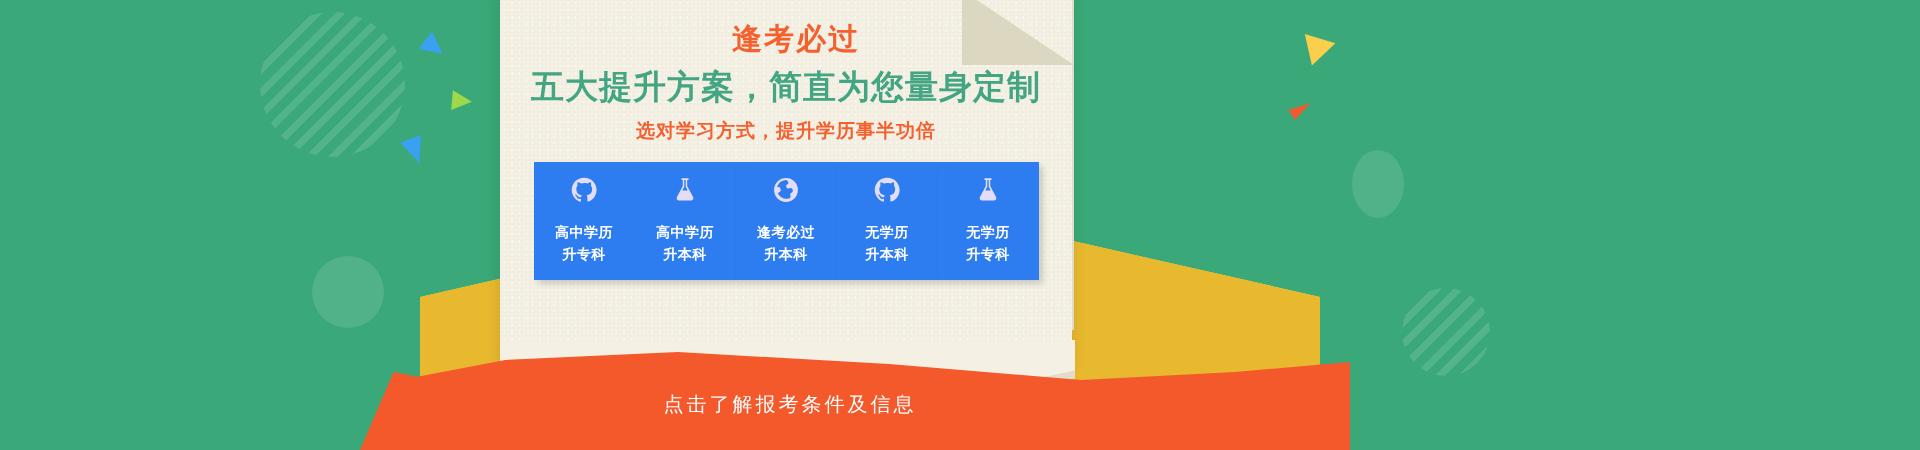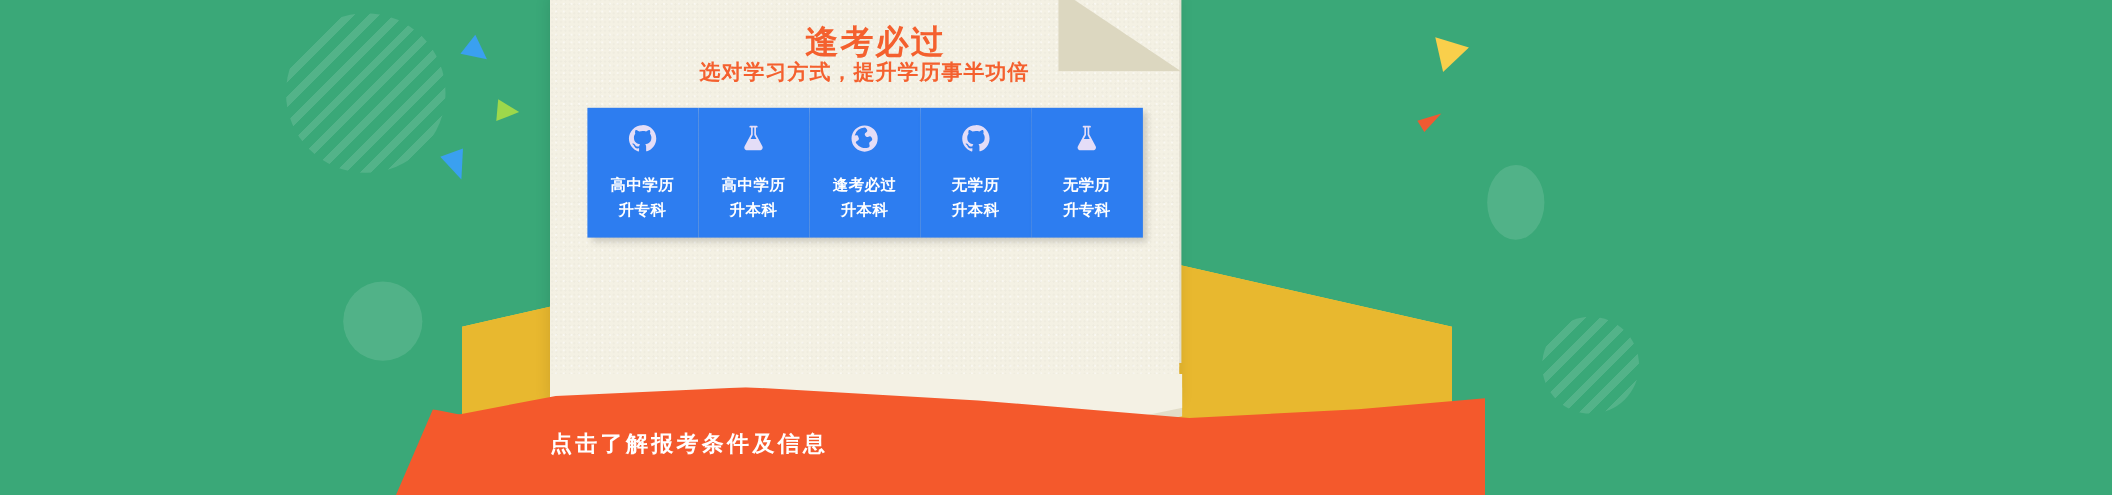--- a/index.html
+++ b/index.html
@@ -135,24 +135,24 @@
   }
   #ribbon-tail-left {
     position:absolute;
     left:360px; top:372px; width:120px; height:78px;
     background:#f4592c;
     clip-path: polygon(28% 0%, 100% 22%, 100% 100%, 0% 100%);
   }
   #ribbon-text {
     position:absolute;
     left:500px; top:394px; width:580px;
-    text-align:left;
+    text-align:center;
     color:#ffffff;
     font-size:20px;
-    font-weight:bold;
+    font-weight:normal;
     letter-spacing:3px;
     line-height:1;
     z-index: 40;
     white-space: nowrap;
   }
 
   
   #content { position:absolute; left:500px; top:0; width:572px; z-index:30; }
 
   #title {
@@ -170,21 +170,21 @@
     margin-top:14px;
     text-align:center;
     color:#43a582;
     font-size:33px;
     font-weight:bold;
     letter-spacing:1px;
     line-height:1.1;
     white-space: nowrap;
   }
   #tagline {
-    margin-top:2px;
+    margin-top:16px;
     text-align:center;
     color:#f4602e;
     font-size:19px;
     font-weight:bold;
     letter-spacing:1px;
     line-height:1.1;
     white-space: nowrap;
   }
 
   
@@ -248,20 +248,21 @@
   <div id="paper-2"></div>
   <div id="paper"></div>
   <div id="paper-fold"></div>
   <div id="paper-bottom-shade"></div>
   <div id="paper-bottom"></div>
 
   <div id="content">
 
     <div id="title">逢考必过</div>
 
+    <div id="subtitle">五大提升方案，简直为您量身定制</div>
 
     <div id="tagline">选对学习方式，提升学历事半功倍</div>
 
     <div id="cards">
 
       <div class="card">
         <span class="card-icon">
           <svg viewBox="0 0 24 24" fill="#e4ddf7">
             <path d="M12 1.5C6.2 1.5 1.5 6.2 1.5 12c0 4.6 3 8.6 7.2 10 .5.1.7-.2.7-.5v-1.9c-2.9.6-3.6-1.4-3.6-1.4-.5-1.2-1.2-1.6-1.2-1.6-1-.7.1-.7.1-.7 1.1.1 1.6 1.1 1.6 1.1 1 1.7 2.6 1.2 3.2.9.1-.7.4-1.2.7-1.5-2.3-.3-4.8-1.2-4.8-5.2 0-1.2.4-2.1 1.1-2.9-.1-.3-.5-1.4.1-2.9 0 0 .9-.3 2.9 1.1.9-.2 1.8-.4 2.7-.4s1.8.1 2.7.4c2-1.4 2.9-1.1 2.9-1.1.6 1.5.2 2.6.1 2.9.7.8 1.1 1.7 1.1 2.9 0 4-2.5 4.9-4.8 5.2.4.3.7 1 .7 2v3c0 .3.2.6.7.5 4.2-1.4 7.2-5.4 7.2-10 0-5.8-4.7-10.5-10.5-10.5z"></path>
           </svg>

